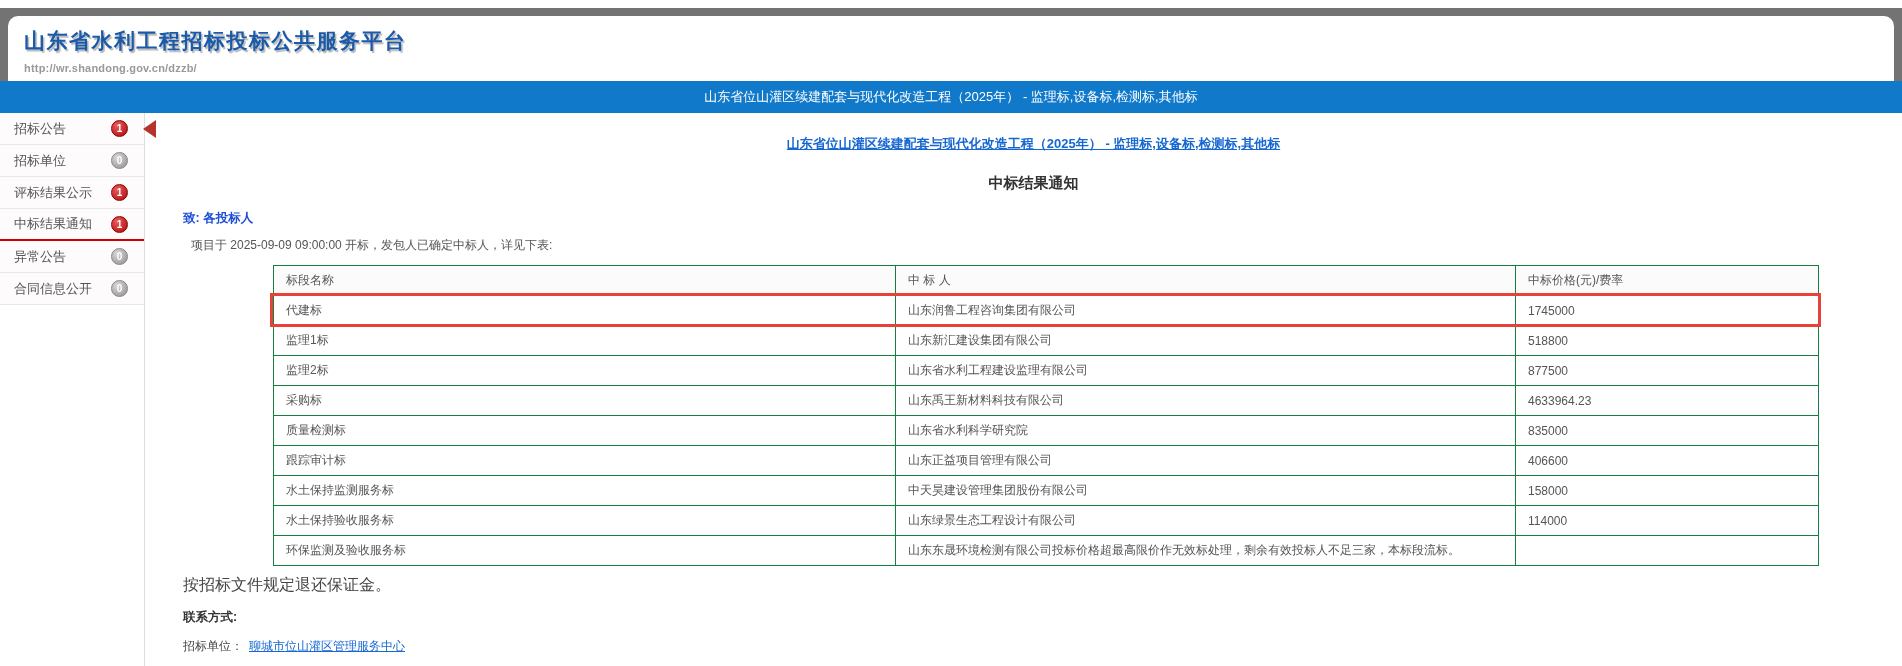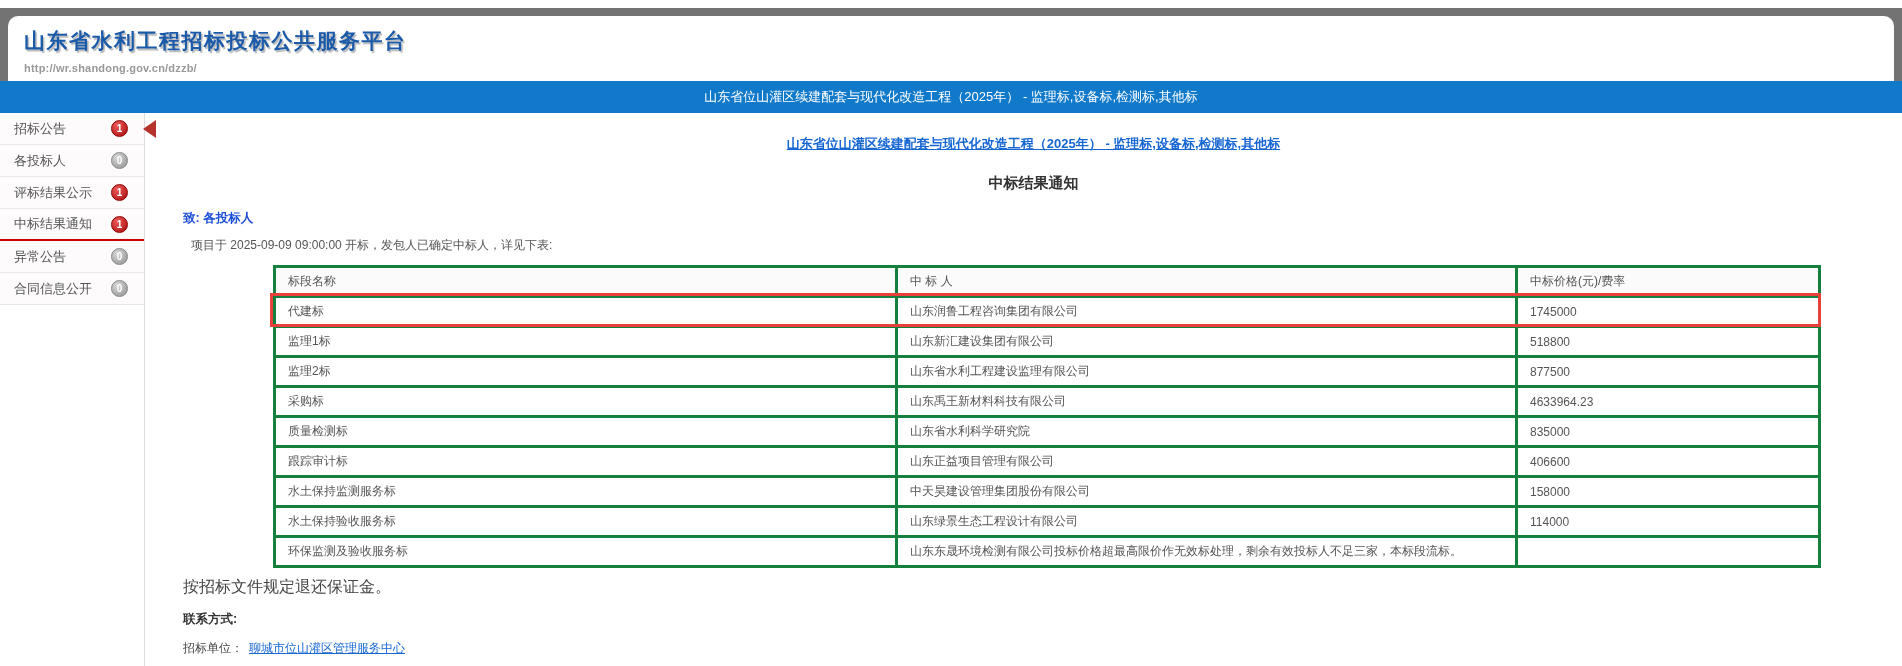--- a/index.html
+++ b/index.html
@@ -59,21 +59,21 @@
     display:block; text-align:center; margin-top:22px;
     color:#1767d2; font-weight:bold; font-size:13px; text-decoration:underline; cursor:pointer;
   }
   .notice-title { text-align:center; font-size:15px; font-weight:bold; color:#333333; margin-top:21px; }
   .salutation { margin:17px 0 0 18px; font-size:12.5px; color:#1d4ed8; font-weight:bold; }
   .intro { margin:10px 0 0 26px; font-size:12px; color:#555555; }
 
   .table-wrap { position:relative; margin:11px 0 0 108px; width:1545px; }
   table.result-table { border-collapse:collapse; table-layout:fixed; width:1545px; font-size:12px; color:#555555; }
   table.result-table th, table.result-table td {
-    border:3px solid #15803d; height:30px; padding:0 0 0 12px;
+    border:1px solid #15803d; height:30px; padding:0 0 0 12px;
     text-align:left; font-weight:normal; overflow:hidden; white-space:nowrap;
   }
   table.result-table th { background:#fbfbfb; color:#555555; }
   .row-highlight {
     position:absolute; left:-3px; top:28px; width:1551px; height:34px;
     border:3px solid #e8403a; pointer-events:none; z-index:4;
   }
 
   .deposit-note { margin:9px 0 0 18px; font-size:16px; color:#444444; }
   .contact-heading { margin:13px 0 0 18px; font-size:12.5px; font-weight:bold; color:#333333; }
@@ -95,21 +95,21 @@
   <span>山东省位山灌区续建配套与现代化改造工程（2025年） - 监理标,设备标,检测标,其他标</span>
 </div>
 
 <div class="sidebar">
   <div class="side-item">
     <span>招标公告</span>
     <span class="badge red">1</span>
     <span class="pointer"></span>
   </div>
   <div class="side-item">
-    <span>各投标人</span>
+    <span>招标单位</span>
     <span class="badge gray">0</span>
   </div>
   <div class="side-item">
     <span>评标结果公示</span>
     <span class="badge red">1</span>
   </div>
   <div class="side-item active">
     <span>中标结果通知</span>
     <span class="badge red">1</span>
   </div>

